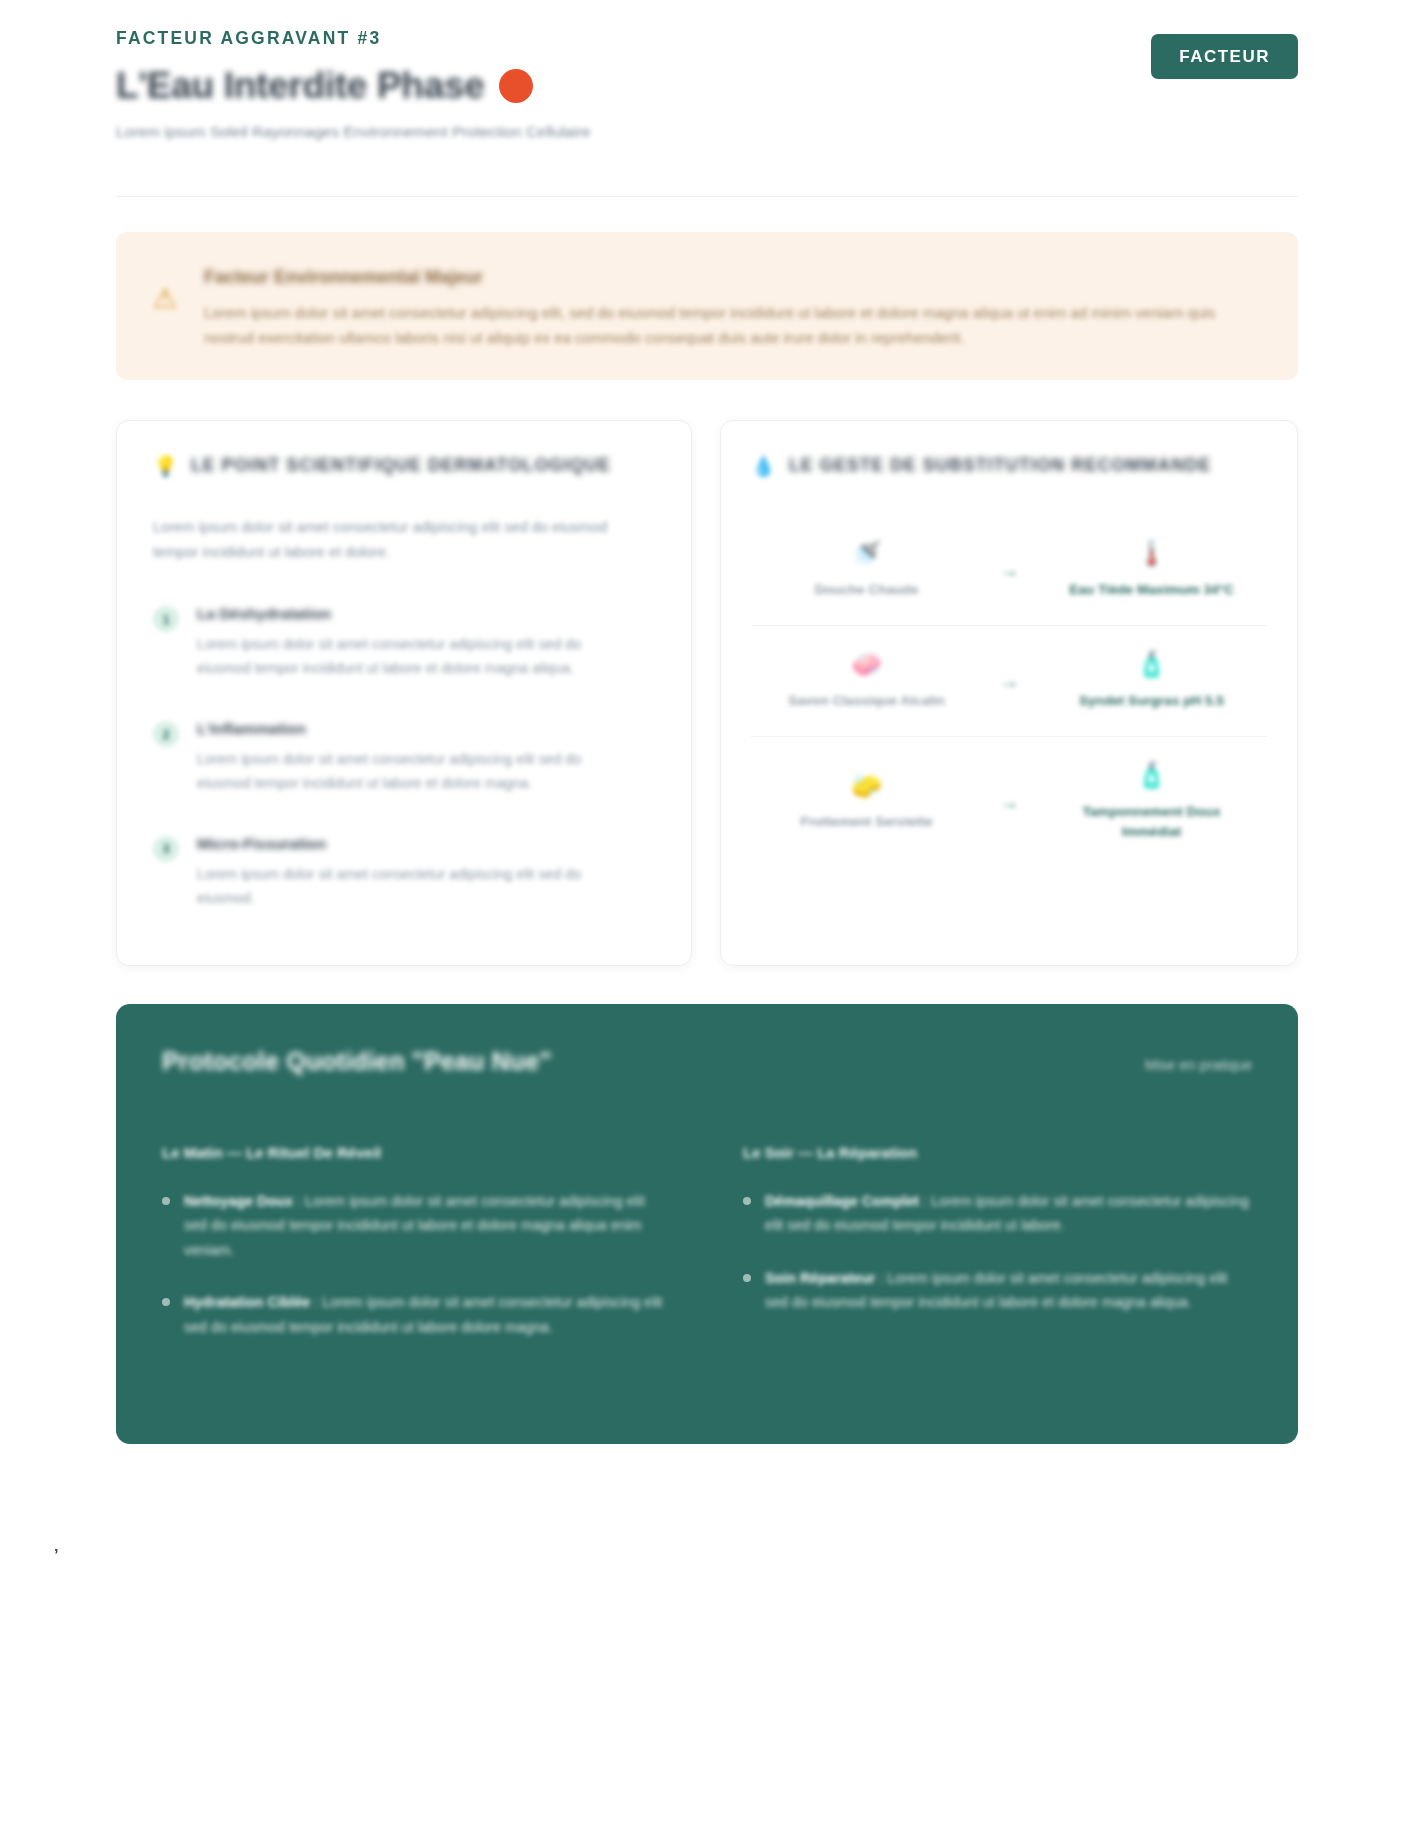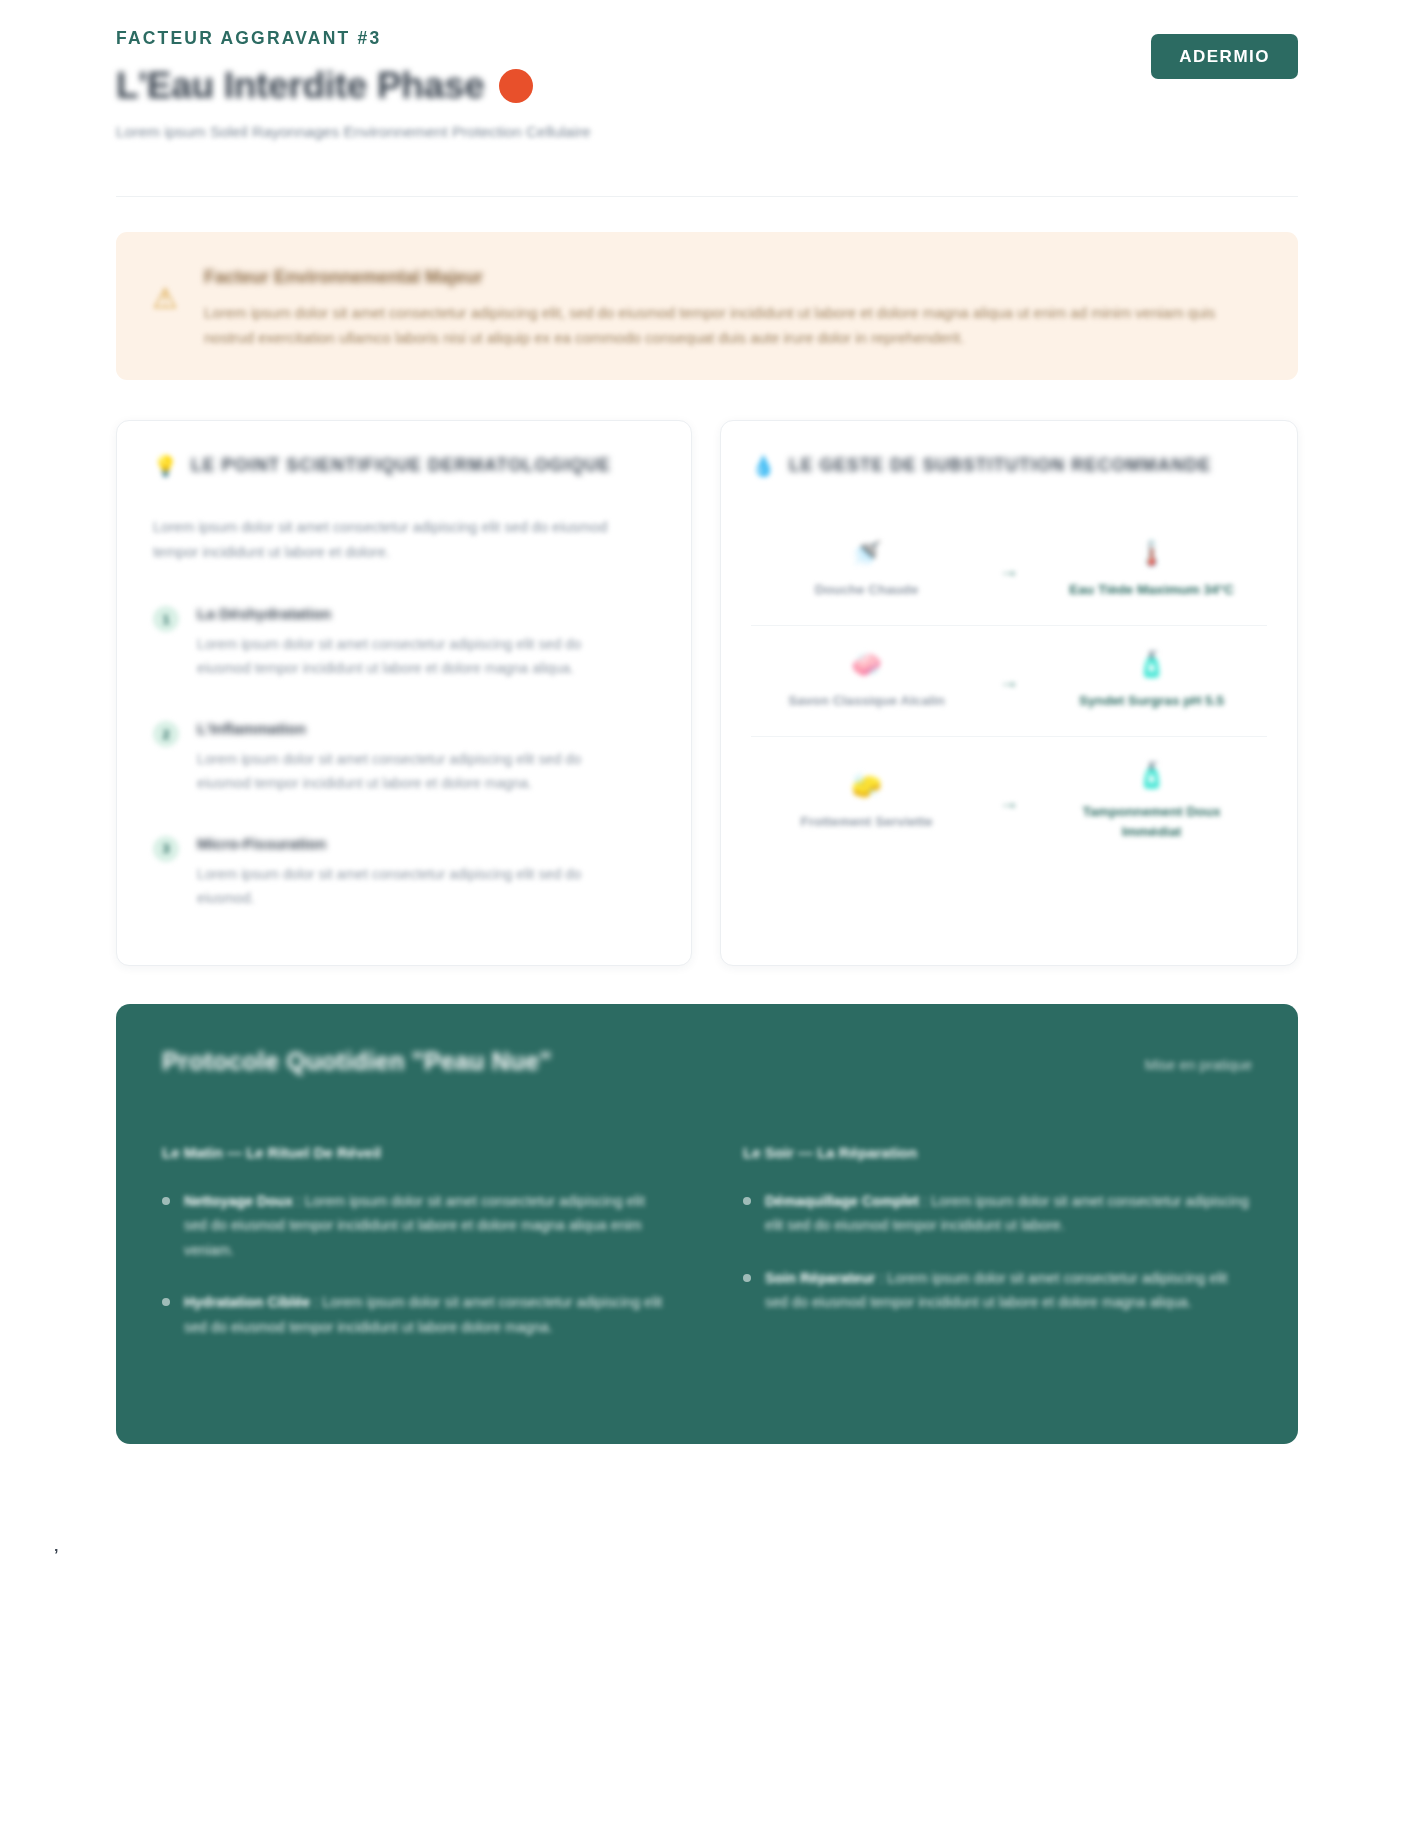--- a/index.html
+++ b/index.html
@@ -325,21 +325,21 @@
     <div class="eyebrow">FACTEUR AGGRAVANT #3</div>
     <div class="title-row">
       <div class="page-title bl">L'Eau Interdite Phase</div>
       <div class="title-dot"></div>
     </div>
     <div class="subtitle bl-s">Lorem ipsum Soleil Rayonnages Environnement Protection Cellulaire</div>
   </div>
 
   <div class="header-rule"></div>
 
-  <div class="brand-badge">ADERMIO</div>
+  <div class="brand-badge">FACTEUR</div>
 
   <div class="alert">
     <div class="alert-icon bl-s">⚠</div>
     <div class="alert-body">
       <div class="alert-title bl">Facteur Environnemental Majeur</div>
       <div class="alert-text bl-s">Lorem ipsum dolor sit amet consectetur adipiscing elit, sed do eiusmod tempor incididunt ut labore et dolore magna aliqua ut enim ad minim veniam quis nostrud exercitation ullamco laboris nisi ut aliquip ex ea commodo consequat duis aute irure dolor in reprehenderit.</div>
     </div>
   </div>
 
   <div class="cards">

